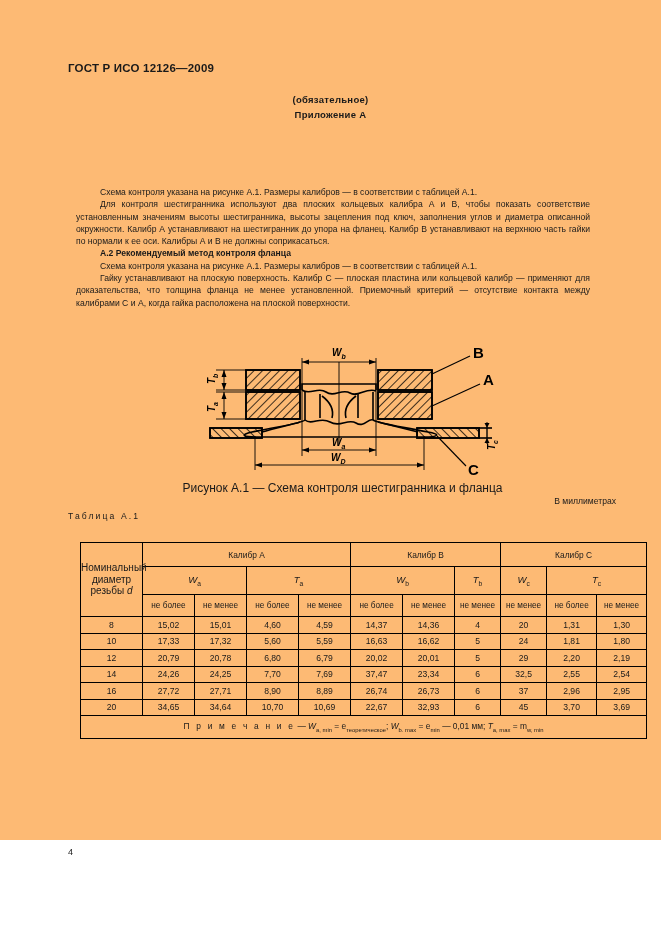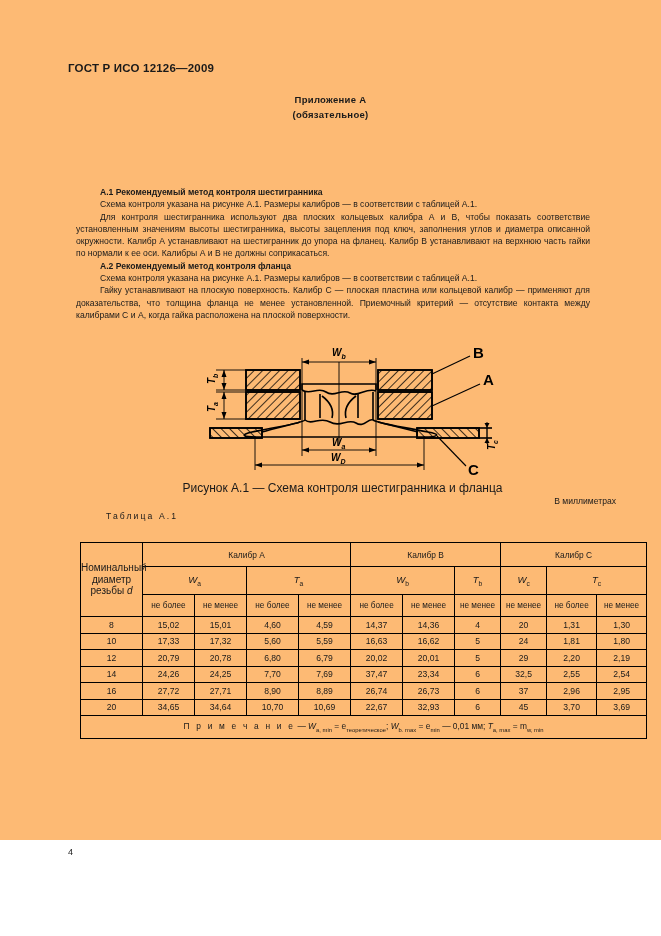--- a/index.html
+++ b/index.html
@@ -92,21 +92,20 @@
     font-size: 12px;
   }
 
   
   .table-label {
     position: absolute;
     left: 68px;
     top: 511px;
     font-size: 8.6px;
     letter-spacing: 2.1px;
-    margin-left: 38px;
   }
   .table-units {
     position: absolute;
     right: 45px;
     top: 496px;
     font-size: 8.6px;
   }
 
   
   table.gauge {
@@ -155,27 +154,26 @@
   }
 </style>
 </head>
 <body>
 
 <div class="page">
 
   <div class="doc-header">ГОСТ Р ИСО 12126—2009</div>
 
   <div class="annex-block">
+    <div>(обязательное)</div>
     <div>Приложение А</div>
-    <div>(обязательное)</div>
   </div>
 
 
   <div class="body-text">
-    <p class="subhead">А.1  Рекомендуемый метод контроля шестигранника</p>
     <p class="para">Схема контроля указана на рисунке А.1. Размеры калибров — в соответствии с таблицей А.1.</p>
     <p class="para">Для контроля шестигранника используют два плоских кольцевых калибра А и В, чтобы показать соответствие установленным значениям высоты шестигранника, высоты зацепления под ключ, заполнения углов и диаметра описанной окружности. Калибр А устанавливают на шестигранник до упора на фланец. Калибр В устанавливают на верхнюю часть гайки по нормали к ее оси. Калибры А и В не должны соприкасаться.</p>
     <p class="subhead">А.2  Рекомендуемый метод контроля фланца</p>
     <p class="para">Схема контроля указана на рисунке А.1. Размеры калибров — в соответствии с таблицей А.1.</p>
     <p class="para">Гайку устанавливают на плоскую поверхность. Калибр С — плоская пластина или кольцевой калибр — применяют для доказательства, что толщина фланца не менее установленной. Приемочный критерий — отсутствие контакта между калибрами С и А, когда гайка расположена на плоской поверхности.</p>
   </div>
 
   <div class="figure-wrap">
     <svg width="661" height="140" viewBox="0 0 661 140">
       <defs>

